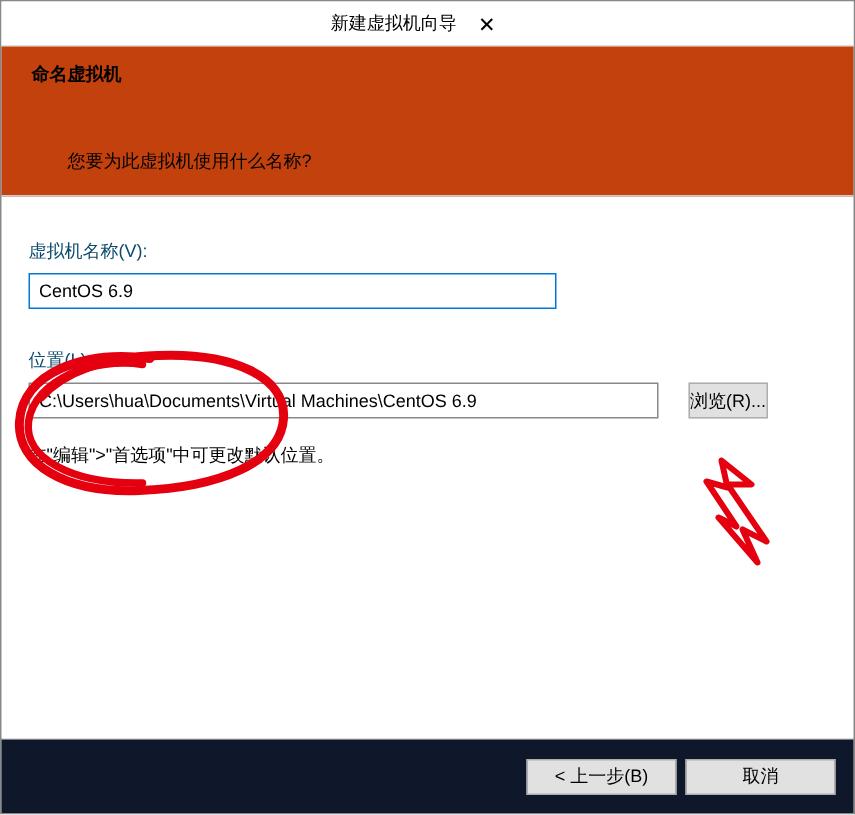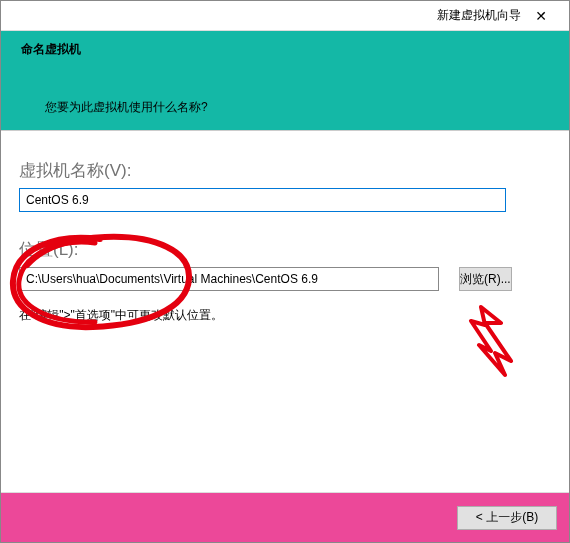--- a/index.html
+++ b/index.html
@@ -1,34 +1,34 @@
 <!DOCTYPE html>
 <html><head>
   <meta charset="utf-8">
   <style>
     * { box-sizing: border-box; margin: 0; padding: 0; }
     body { font-family: "Microsoft YaHei", "Segoe UI", Tahoma, sans-serif; font-size: 12px; background: #fff; }
     .window { width: 570px; height: 543px; border: 1px solid #888; position: relative; background: #fff; }
-    .titlebar { height: 30px; display: flex; align-items: center; justify-content: flex-end; padding: 0 8px 0 3px; border-bottom: 1px solid #ddd; background: #fff; }
+    .titlebar { height: 30px; display: flex; align-items: center; justify-content: center; padding: 0 8px 0 3px; border-bottom: 1px solid #ddd; background: #fff; }
     .titlebar-title { font-size: 12px; color: #000; }
     .close-btn { width: 40px; height: 28px; display: flex; align-items: center; justify-content: center; font-size: 14px; color: #000; cursor: pointer; font-family: Arial, sans-serif; }
-    .header-section { padding: 10px 16px 14px 20px; border-bottom: 1px solid #ccc; background: #14b8a6; }
+    .header-section { padding: 10px 16px 14px 20px; border-bottom: 1px solid #ccc; background: #c2410c; }
     .header-title { font-size: 12px; font-weight: bold; color: #000; margin-bottom: 4px; }
     .header-subtitle { font-size: 12px; color: #000; padding-left: 24px; margin-top: 41px; }
     .content { padding: 18px 18px 10px 18px; position: relative; }
-    .field-label { font-size: 17px; color: #737373; margin-bottom: 6px; }
-    .text-input { width: 487px; height: 24px; border: 1px solid #0078d7; padding: 2px 6px; font-size: 12px; font-family: inherit; outline: none; }
+    .field-label { font-size: 12px; color: #0c4a6e; margin-bottom: 6px; }
+    .text-input { width: 352px; height: 24px; border: 1px solid #0078d7; padding: 2px 6px; font-size: 12px; font-family: inherit; outline: none; }
     .text-input.plain { border: 1px solid #888; }
     .loc-row { display: flex; align-items: center; gap: 8px; }
     .loc-input-wrap { width: 420px; }
     .browse-btn { height: 24px; padding: 0 0; border: 1px solid #adadad; background: #e1e1e1; font-size: 12px; font-family: inherit; cursor: pointer; margin-left: 12px; }
     .hint-text { font-size: 12px; color: #000; margin-top: 16px; }
     .spacer-top { height: 10px; }
     .spacer-mid { height: 26px; }
-    .footer { position: absolute; bottom: 0; left: 0; right: 0; height: 50px; border-top: 1px solid #ddd; display: flex; align-items: center; justify-content: flex-end; padding-right: 12px; gap: 6px; background: #ec4899; }
+    .footer { position: absolute; bottom: 0; left: 0; right: 0; height: 50px; border-top: 1px solid #ddd; display: flex; align-items: center; justify-content: flex-end; padding-right: 12px; gap: 6px; background: #0f172a; }
     .footer-btn { height: 24px; min-width: 100px; padding: 0 10px; border: 1px solid #adadad; background: #e1e1e1; font-size: 12px; font-family: inherit; cursor: pointer; }
     .annotation { position: absolute; pointer-events: none; }
     .circle-ann { left: 4px; top: 100px; width: 190px; height: 102px; }
     .arrow-ann { left: 460px; top: 170px; width: 60px; height: 80px; }
   </style>
 </head>
 <body>
 
 <div class="window">
   <div class="titlebar">
@@ -67,14 +67,15 @@
     </svg>
 
     
     <svg class="annotation arrow-ann" viewBox="0 0 60 80">
       <path d="M 20 6 L 40 22 L 24 22 L 50 60 L 34 52 L 44 74 L 18 44 L 30 50 L 10 20 L 24 24 Z" stroke="#e4000f" stroke-width="4" fill="none" stroke-linejoin="round" stroke-linecap="round"></path>
     </svg>
   </div>
 
   <div class="footer">
     <button class="footer-btn">&lt; 上一步(B)</button>
+    <button class="footer-btn">取消</button>
   </div>
 </div>
 
 </body></html>

